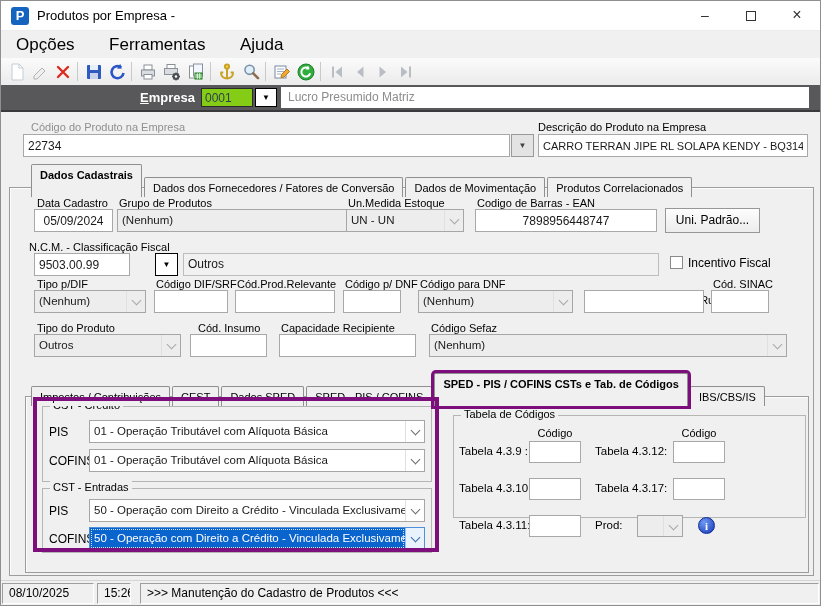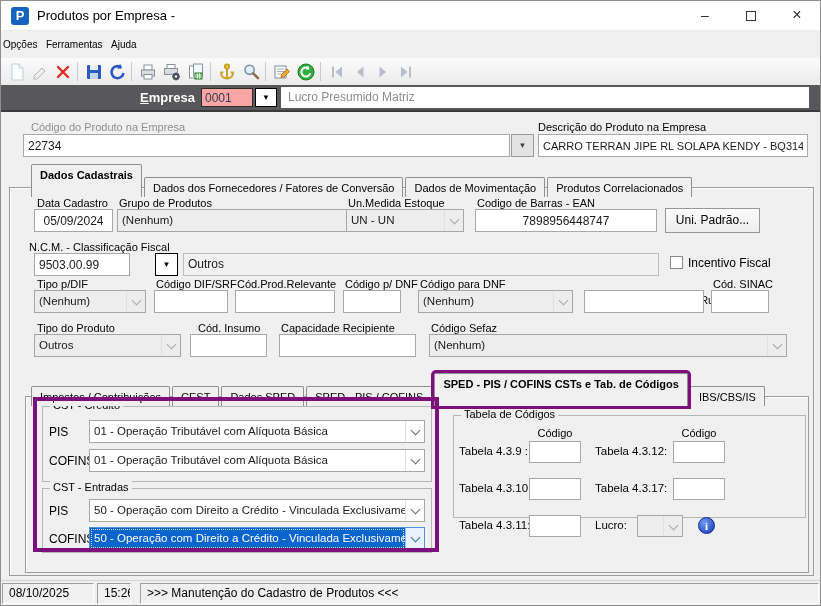--- a/index.html
+++ b/index.html
@@ -14,37 +14,37 @@
              border-radius:3px; color:#fff; font-weight:bold; font-size:13px; text-align:center;
              line-height:18px; }
   .title-text { position:absolute; left:36px; top:0; line-height:30px; font-size:13px; color:#000; }
   .winbtn { position:absolute; top:0; width:46px; height:30px; text-align:center; line-height:28px;
             font-size:14px; color:#333; }
   .winbtn.min { right:92px; } .winbtn.max { right:46px; } .winbtn.close { right:0; font-size:16px; }
   .maxbox { display:inline-block; width:10px; height:10px; border:1px solid #333; vertical-align:middle; }
 
   
   .menubar { position:absolute; left:0; top:30px; width:100%; height:27px; background:#f0f0f0; }
-  .menuitem { display:inline-block; padding:0 2px; line-height:27px; font-size:10px; color:#000; }
+  .menuitem { display:inline-block; padding:0 15px; line-height:27px; font-size:17px; color:#000; }
 
   
   .toolbar { position:absolute; left:0; top:57px; width:100%; height:27px;
              background:linear-gradient(#fbfbfb,#ebebeb); }
   .tbtn { position:absolute; top:3px; width:22px; height:22px; }
   .tbtn svg { width:20px; height:20px; display:block; margin:1px auto; }
   .tsep { position:absolute; top:4px; width:1px; height:19px; background:#c9c9c9; }
 
   
   .empbar { position:absolute; left:0; top:84px; width:100%; height:27px; background:#58585a;
             border-bottom:2px solid #3a3a3c; }
   .emplabel { position:absolute; right:625px; top:0; line-height:25px; color:#fff; font-weight:bold;
               font-size:13px; display:inline-block; }
   .emplabel::first-letter { text-decoration:underline; }
   .empcode { position:absolute; left:200px; top:3px; width:52px; height:19px; border:1px solid #2c2c2c;
-             background:#fca5a5; font-size:12px; color:#2f4050; padding:0 3px; }
+             background:#84cc16; font-size:12px; color:#2f4050; padding:0 3px; }
   .empdrop { position:absolute; left:254px; top:3px; width:22px; height:19px; background:#fff;
              border:1px solid #000; text-align:center; line-height:17px; font-size:8px; color:#000; }
   .empname { position:absolute; left:280px; top:2px; width:528px; height:21px; background:#fff;
              border:1px solid #fff; font-size:12px; color:#8c8c8c; line-height:19px; padding:0 6px; }
 
   
   .lbl { position:absolute; font-size:11px; color:#000; white-space:nowrap; }
   .lbl-gray { color:#8f8f8f; }
   .tfield { position:absolute; height:23px; background:#fff; border:1px solid #a8a8a8;
             font-size:12px; color:#1a1a1a; padding:0 4px; }
@@ -354,21 +354,21 @@
   <span class="lbl" style="left:594px; top:444px; font-size:11.5px;">Tabela 4.3.12:</span>
   <input class="tfield" style="left: 672px; top: 440px; width: 52px; height: 22px;">
 
   <span class="lbl" style="left:458px; top:481px; font-size:11.5px;">Tabela 4.3.10:</span>
   <input class="tfield" style="left: 528px; top: 477px; width: 52px; height: 22px;">
   <span class="lbl" style="left:594px; top:481px; font-size:11.5px;">Tabela 4.3.17:</span>
   <input class="tfield" style="left: 672px; top: 477px; width: 52px; height: 22px;">
 
   <span class="lbl" style="left:458px; top:518px; font-size:11.5px;">Tabela 4.3.11:</span>
   <input class="tfield" style="left: 528px; top: 514px; width: 52px; height: 22px;">
-  <span class="lbl" style="left:594px; top:518px; font-size:11.5px;">Lucro:</span>
+  <span class="lbl" style="left:594px; top:518px; font-size:11.5px;">Prod:</span>
   <div class="combo disabled" style="left:636px; top:514px; width:46px; height:22px;">
     <span class="val"></span>
       <span class="chev"></span>
     </div>
   <div class="infoicon" style="left:697px; top:516px;">i</div>
 
   <div class="statusbar">
     <div class="spanel" style="left:1px; width:92px;">08/10/2025</div>
     <div class="spanel" style="left:96px; width:34px; text-align:center;">15:26</div>
     <div class="spanel" style="left:139px; right:1px;">&gt;&gt;&gt; Manutenção do Cadastro de Produtos &lt;&lt;&lt;</div>

